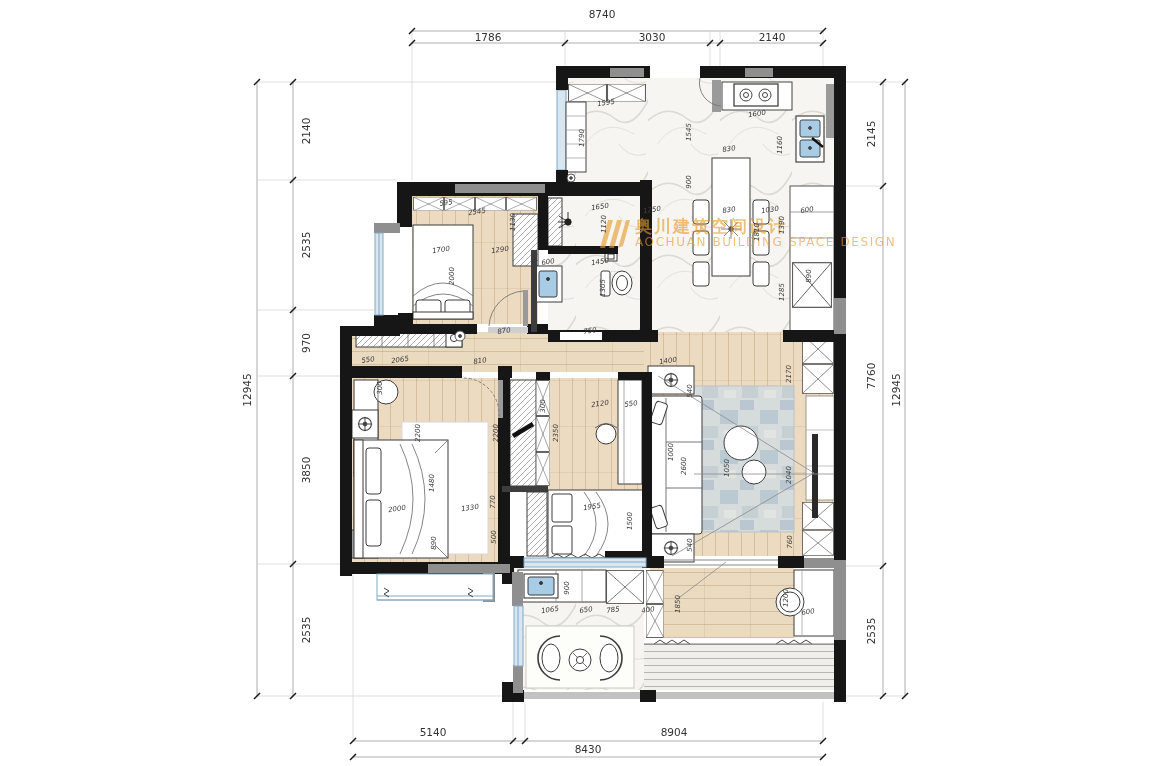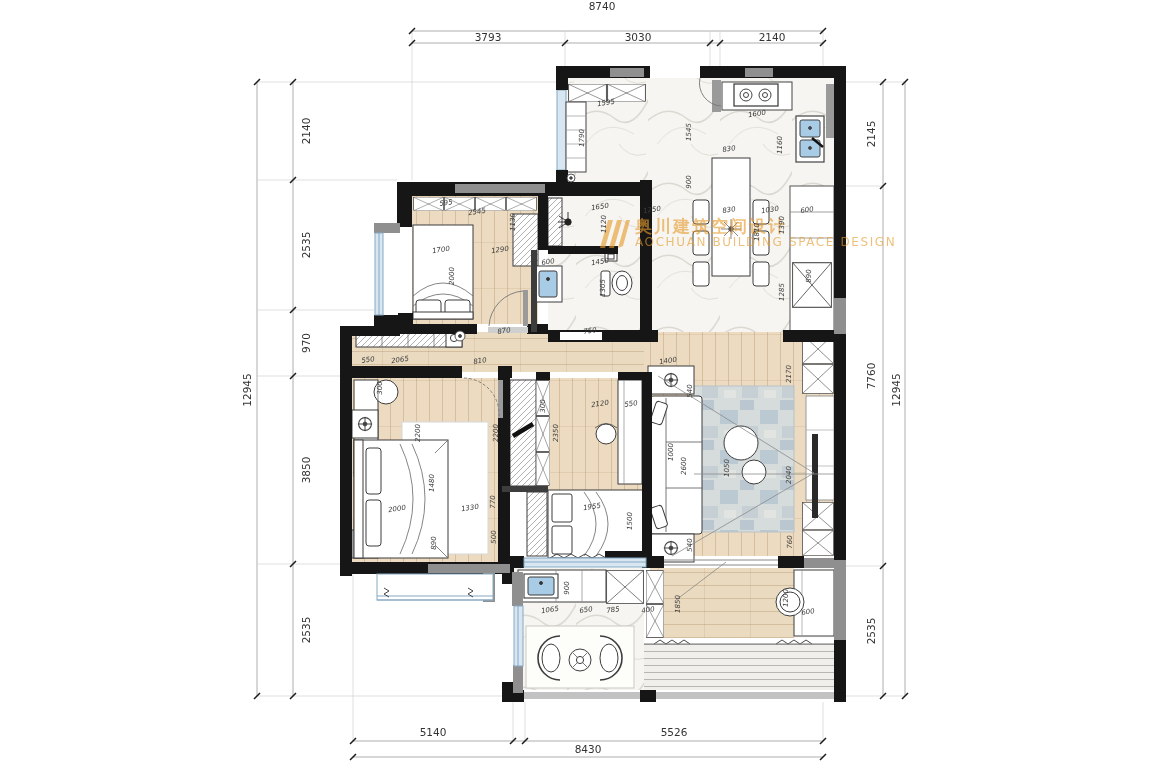--- a/index.html
+++ b/index.html
@@ -367,36 +367,36 @@
     <polygon points="11,32 19,4 24,4 16,32" fill="#e59b2e"></polygon>
     <polygon points="20,32 28,4 32,4 25,30" fill="#e59b2e"></polygon>
   </svg>
   <div class="wm-txt">
     <span class="wm-cn">奥川建筑空间设计</span>
     <span class="wm-en">AOCHUAN BUILDING SPACE DESIGN</span>
   </div>
 </div>
 
 <div id="dim-layer">
-      <span class="dim lg" style="left: 602px; top: 6px; transform: translate(-50%, -50%) rotate(0deg);">8740</span>
-      <span class="dim lg" style="left: 488px; top: 37px; transform: translate(-50%, -50%) rotate(0deg);">3793</span>
-      <span class="dim lg" style="left: 638px; top: 37px; transform: translate(-50%, -50%) rotate(0deg);">3030</span>
+      <span class="dim lg" style="left: 602px; top: 14px; transform: translate(-50%, -50%) rotate(0deg);">8740</span>
+      <span class="dim lg" style="left: 488px; top: 37px; transform: translate(-50%, -50%) rotate(0deg);">1786</span>
+      <span class="dim lg" style="left: 652px; top: 37px; transform: translate(-50%, -50%) rotate(0deg);">3030</span>
       <span class="dim lg" style="left: 772px; top: 37px; transform: translate(-50%, -50%) rotate(0deg);">2140</span>
       <span class="dim lg" style="left: 247px; top: 390px; transform: translate(-50%, -50%) rotate(-90deg);">12945</span>
       <span class="dim lg" style="left: 306px; top: 131px; transform: translate(-50%, -50%) rotate(-90deg);">2140</span>
       <span class="dim lg" style="left: 306px; top: 245px; transform: translate(-50%, -50%) rotate(-90deg);">2535</span>
       <span class="dim lg" style="left: 306px; top: 343px; transform: translate(-50%, -50%) rotate(-90deg);">970</span>
       <span class="dim lg" style="left: 306px; top: 470px; transform: translate(-50%, -50%) rotate(-90deg);">3850</span>
       <span class="dim lg" style="left: 306px; top: 630px; transform: translate(-50%, -50%) rotate(-90deg);">2535</span>
       <span class="dim lg" style="left: 871px; top: 134px; transform: translate(-50%, -50%) rotate(-90deg);">2145</span>
       <span class="dim lg" style="left: 871px; top: 376px; transform: translate(-50%, -50%) rotate(-90deg);">7760</span>
       <span class="dim lg" style="left: 871px; top: 631px; transform: translate(-50%, -50%) rotate(-90deg);">2535</span>
       <span class="dim lg" style="left: 896px; top: 390px; transform: translate(-50%, -50%) rotate(-90deg);">12945</span>
       <span class="dim lg" style="left: 433px; top: 732px; transform: translate(-50%, -50%) rotate(0deg);">5140</span>
-      <span class="dim lg" style="left: 674px; top: 732px; transform: translate(-50%, -50%) rotate(0deg);">5526</span>
+      <span class="dim lg" style="left: 674px; top: 732px; transform: translate(-50%, -50%) rotate(0deg);">8904</span>
       <span class="dim lg" style="left: 588px; top: 749px; transform: translate(-50%, -50%) rotate(0deg);">8430</span>
       <span class="dim" style="left: 606px; top: 103px; transform: translate(-50%, -50%) rotate(-8deg);">1595</span>
       <span class="dim" style="left: 582px; top: 138px; transform: translate(-50%, -50%) rotate(-90deg);">1790</span>
       <span class="dim" style="left: 757px; top: 114px; transform: translate(-50%, -50%) rotate(-8deg);">1600</span>
       <span class="dim" style="left: 689px; top: 132px; transform: translate(-50%, -50%) rotate(-90deg);">1545</span>
       <span class="dim" style="left: 780px; top: 145px; transform: translate(-50%, -50%) rotate(-90deg);">1160</span>
       <span class="dim" style="left: 729px; top: 149px; transform: translate(-50%, -50%) rotate(-8deg);">830</span>
       <span class="dim" style="left: 689px; top: 182px; transform: translate(-50%, -50%) rotate(-90deg);">900</span>
       <span class="dim" style="left: 652px; top: 210px; transform: translate(-50%, -50%) rotate(-8deg);">1250</span>
       <span class="dim" style="left: 729px; top: 210px; transform: translate(-50%, -50%) rotate(-8deg);">830</span>

